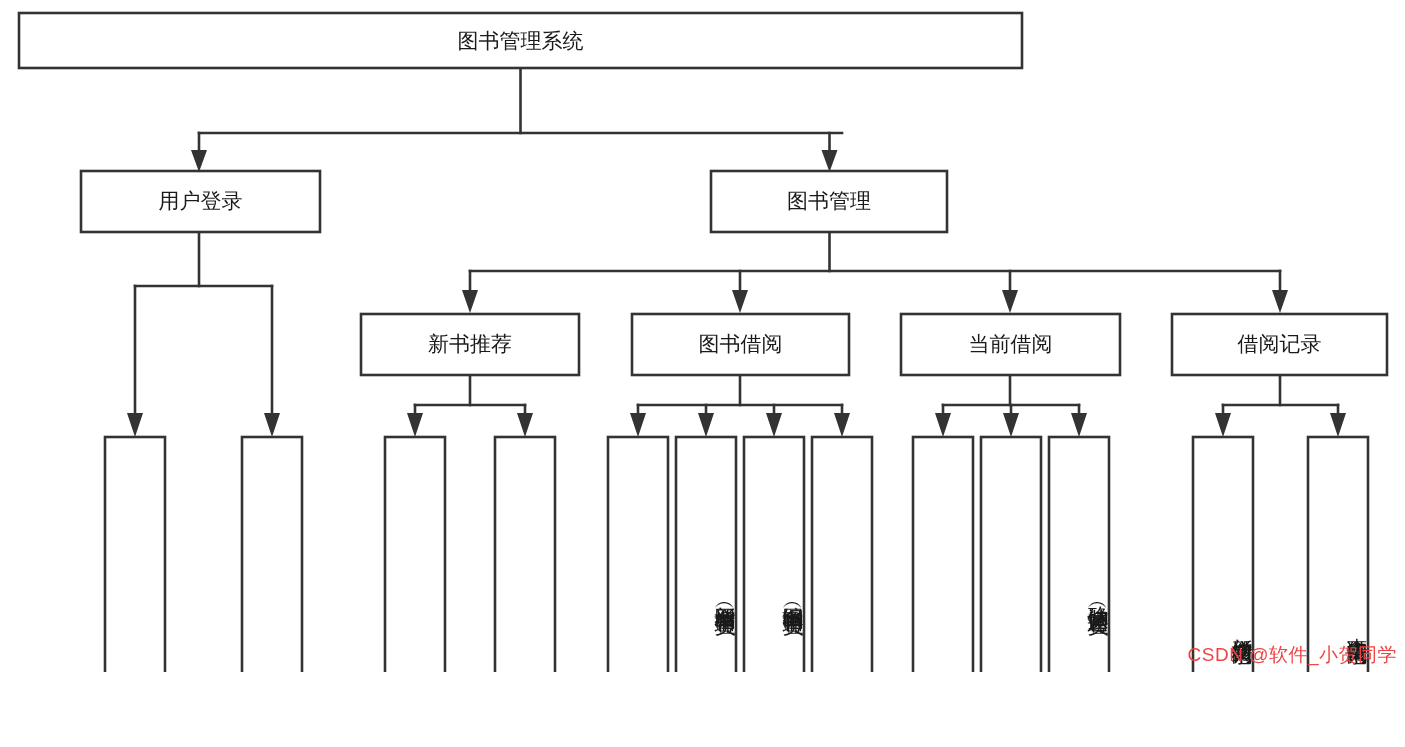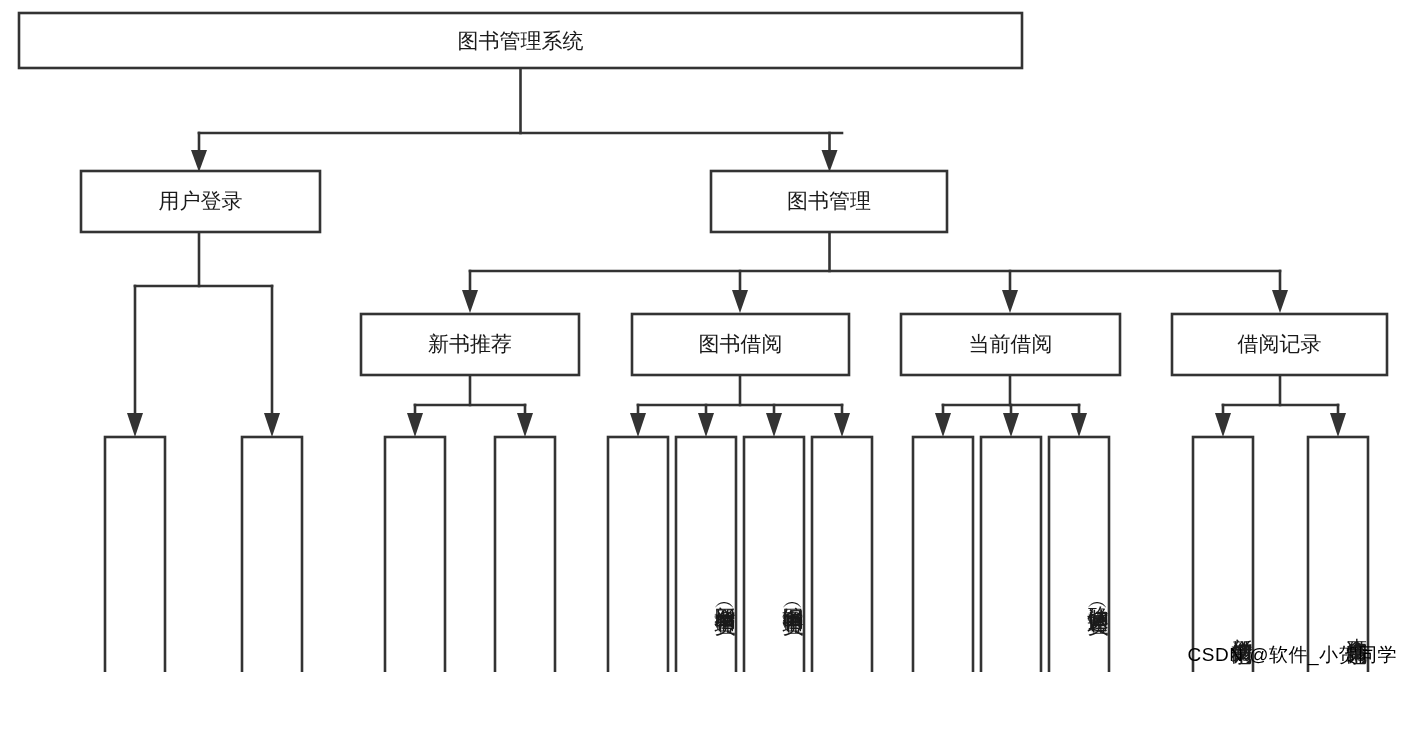--- a/index.html
+++ b/index.html
@@ -64,21 +64,21 @@
     display: flex;
     align-items: flex-start;
     justify-content: center;
   }
   .watermark {
     position: absolute;
     right: 8px;
     bottom: 4px;
     font-family: "Liberation Sans", "DejaVu Sans", sans-serif;
     font-size: 19px;
-    color: #000000;
+    color: #ef4444;
     letter-spacing: 0.5px;
     user-select: none;
     white-space: nowrap;
   }
 </style>
 </head>
 <body>
 
 <div id="diagram-root">
 

